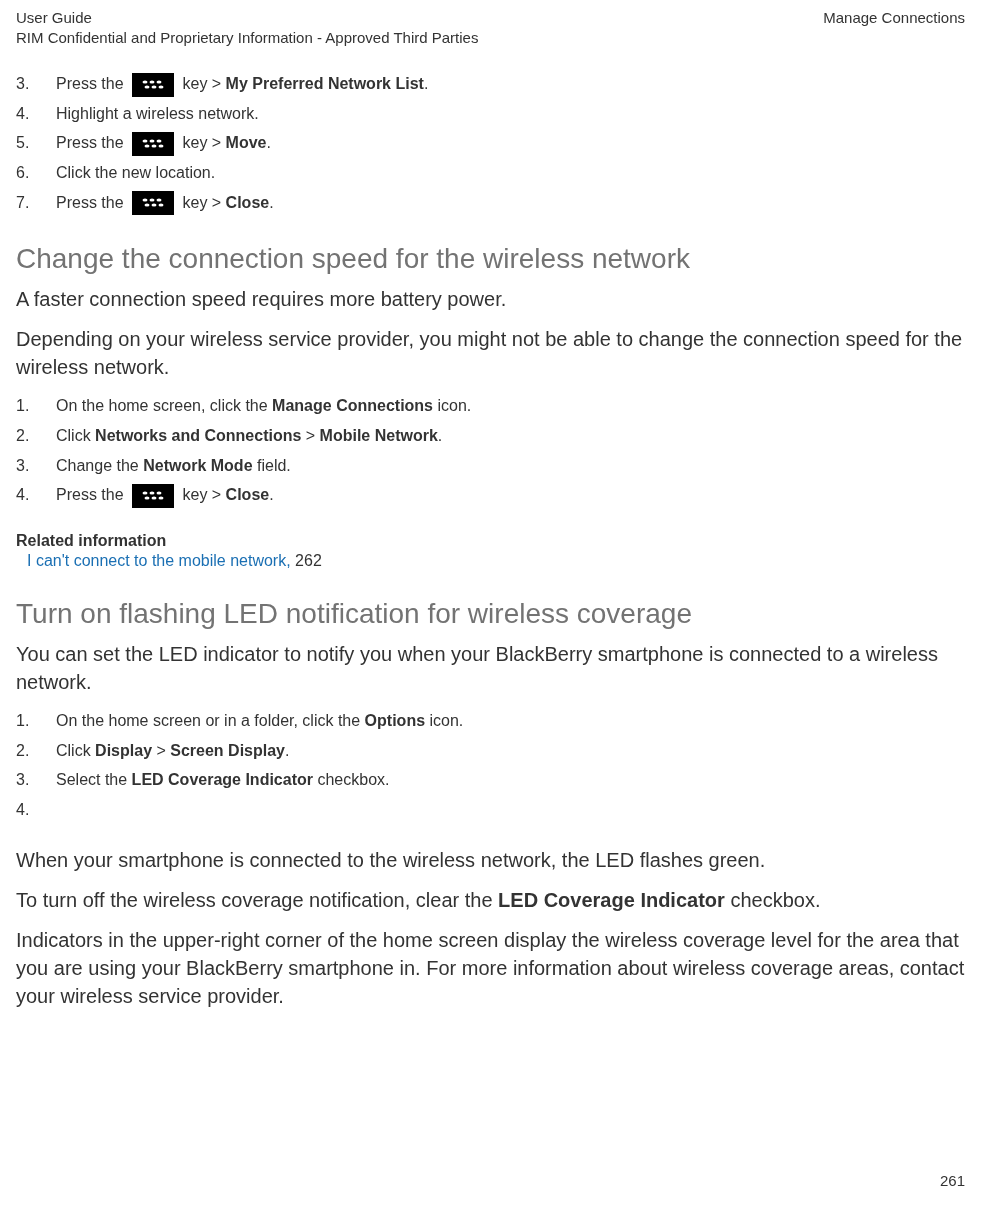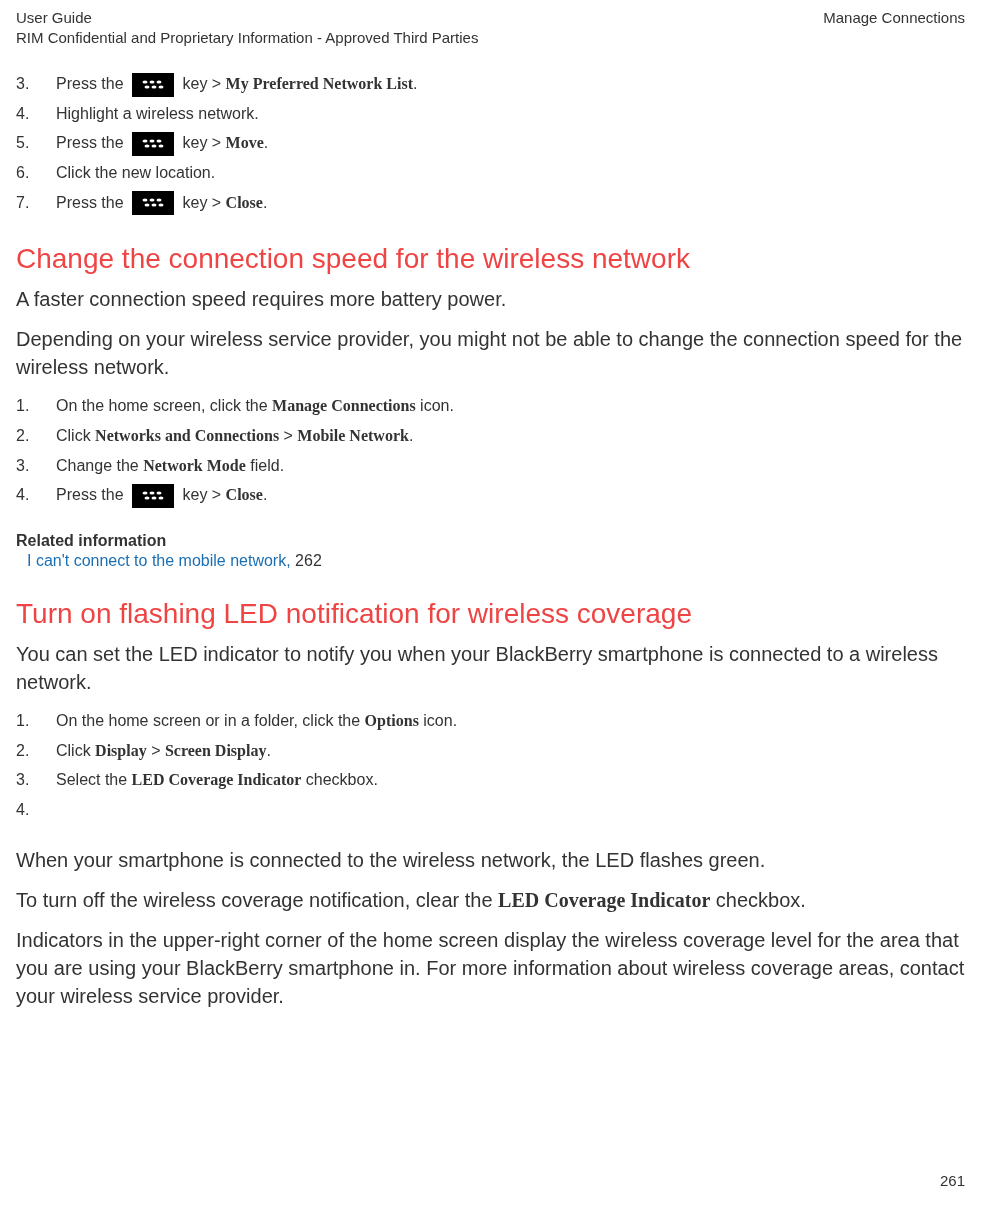--- a/index.html
+++ b/index.html
@@ -45,28 +45,28 @@
     margin-bottom: 4px;
   }
   ol.steps > li .num {
     width: 40px;
     flex-shrink: 0;
   }
   h2.section {
     font-size: 28px;
     font-weight: 400;
     margin: 28px 0 10px 0;
-    color: #ef4444;
+    color: #737373;
   }
   p.body {
     font-size: 20px;
     line-height: 1.4;
     margin: 8px 0 12px 0;
   }
-  .bold { font-weight: 700; font-family: Liberation Serif, serif; }
+  .bold { font-weight: 700; }
   .link { color: #1a6fb3; }
   .related-head {
     font-weight: 700;
     font-size: 16px;
     margin-top: 14px;
   }
   .related-item {
     font-size: 16px;
     margin-top: 2px;
     margin-left: 11px;

